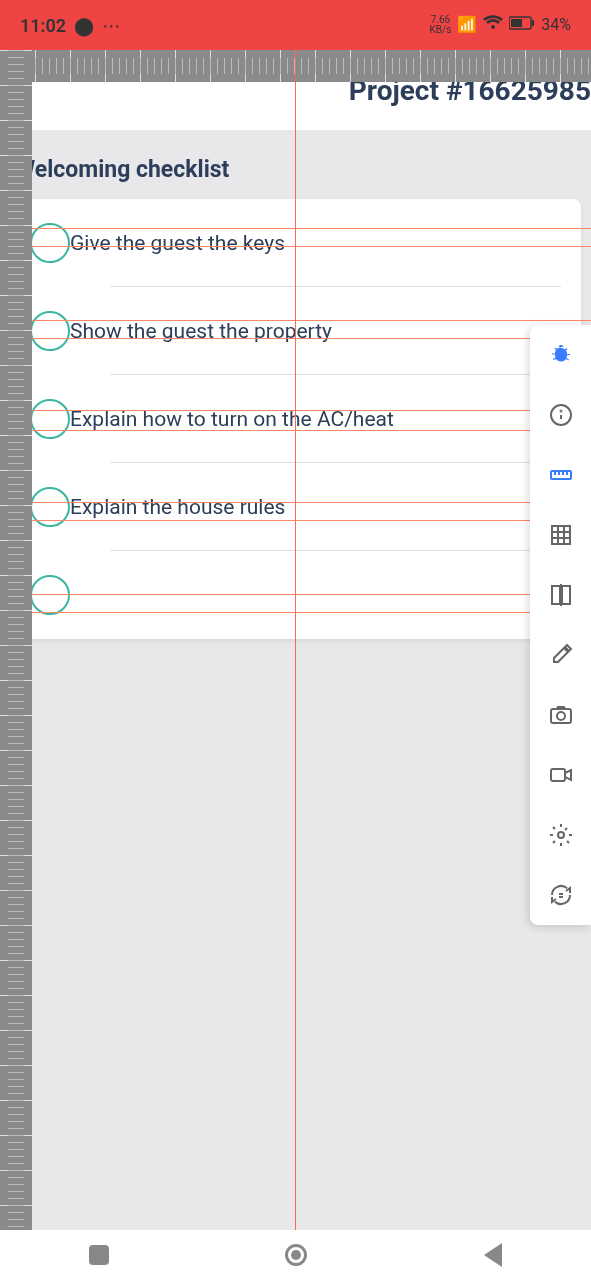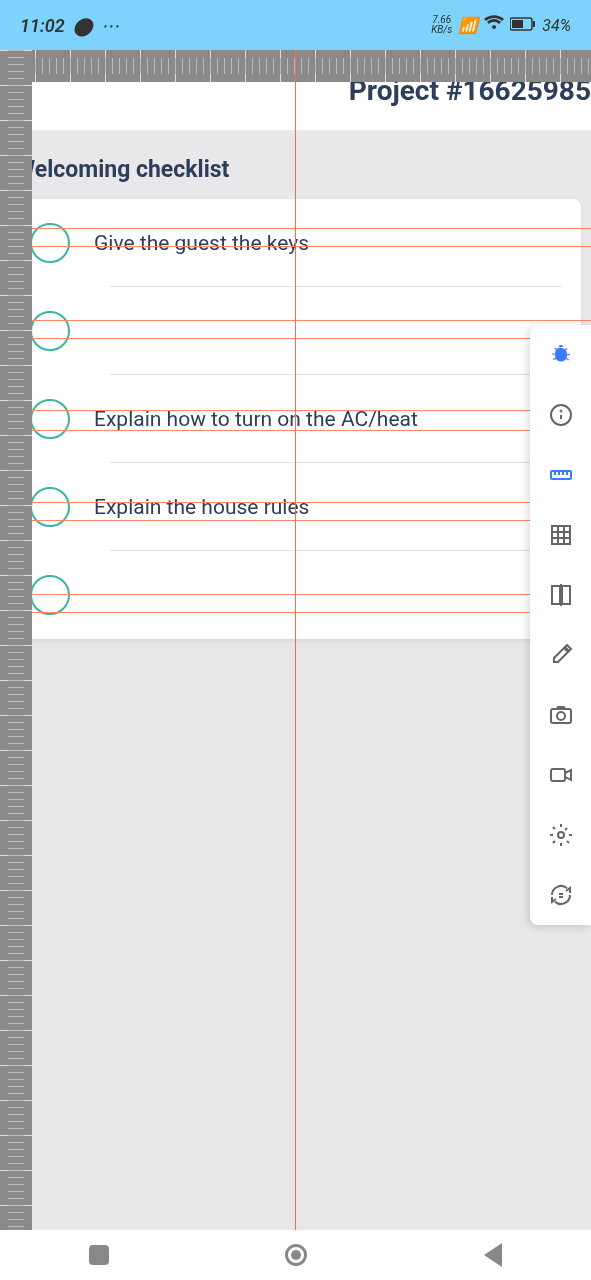--- a/index.html
+++ b/index.html
@@ -8,35 +8,34 @@
       height: 1280px;
       font-family: -apple-system, BlinkMacSystemFont, 'Segoe UI', Roboto, sans-serif;
       background: #e8e8ea;
       position: relative;
       overflow: hidden;
     }
     
     
     .status-bar {
       height: 50px;
-      background: #7dd3fc;
+      background: #ef4444;
       display: flex;
       align-items: center;
       justify-content: space-between;
       padding: 0 20px;
       font-size: 18px;
       color: #333;
       position: relative;
       z-index: 5;
-      font-style: italic;
     }
     .status-left { display: flex; align-items: center; gap: 8px; }
     .status-time { font-weight: 600; }
     .status-dots { letter-spacing: 2px; }
-    .status-right { display: flex; align-items: center; gap: 6px; }
+    .status-right { display: flex; gap: 6px; }
     .status-kbs { font-size: 10px; line-height: 1; text-align: center; }
     .status-signal, .status-wifi, .status-battery { font-size: 16px; }
     .status-battery-pct { font-size: 16px; }
     
     
     .ruler-top {
       position: absolute;
       top: 50px;
       left: 0;
       right: 0;
@@ -141,21 +140,20 @@
       background: white;
       margin: 0 10px;
       border-radius: 8px;
       box-shadow: 0 2px 4px rgba(0,0,0,0.08);
     }
     
     .checklist-item {
       display: flex;
       align-items: center;
       padding: 24px 20px;
-      gap: 24px;
       position: relative;
       text-align: right;
     }
     .checklist-item:not(:last-child)::after {
       content: '';
       position: absolute;
       bottom: 0;
       left: 100px;
       right: 20px;
       height: 1px;
@@ -281,20 +279,21 @@
 
 <div class="content-area">
   <div class="section-header">Welcoming checklist</div>
   <div class="checklist-card" id="checklist">
       <div class="checklist-item">
         <div class="checkbox-circle"></div>
         <div class="item-text">Give the guest the keys</div>
       </div>
       <div class="checklist-item">
         <div class="checkbox-circle"></div>
+        <div class="item-text">Show the guest the property</div>
       </div>
       <div class="checklist-item">
         <div class="checkbox-circle"></div>
         <div class="item-text">Explain how to turn on the AC/heat</div>
       </div>
       <div class="checklist-item">
         <div class="checkbox-circle"></div>
         <div class="item-text">Explain the house rules</div>
       </div>
       <div class="checklist-item">

